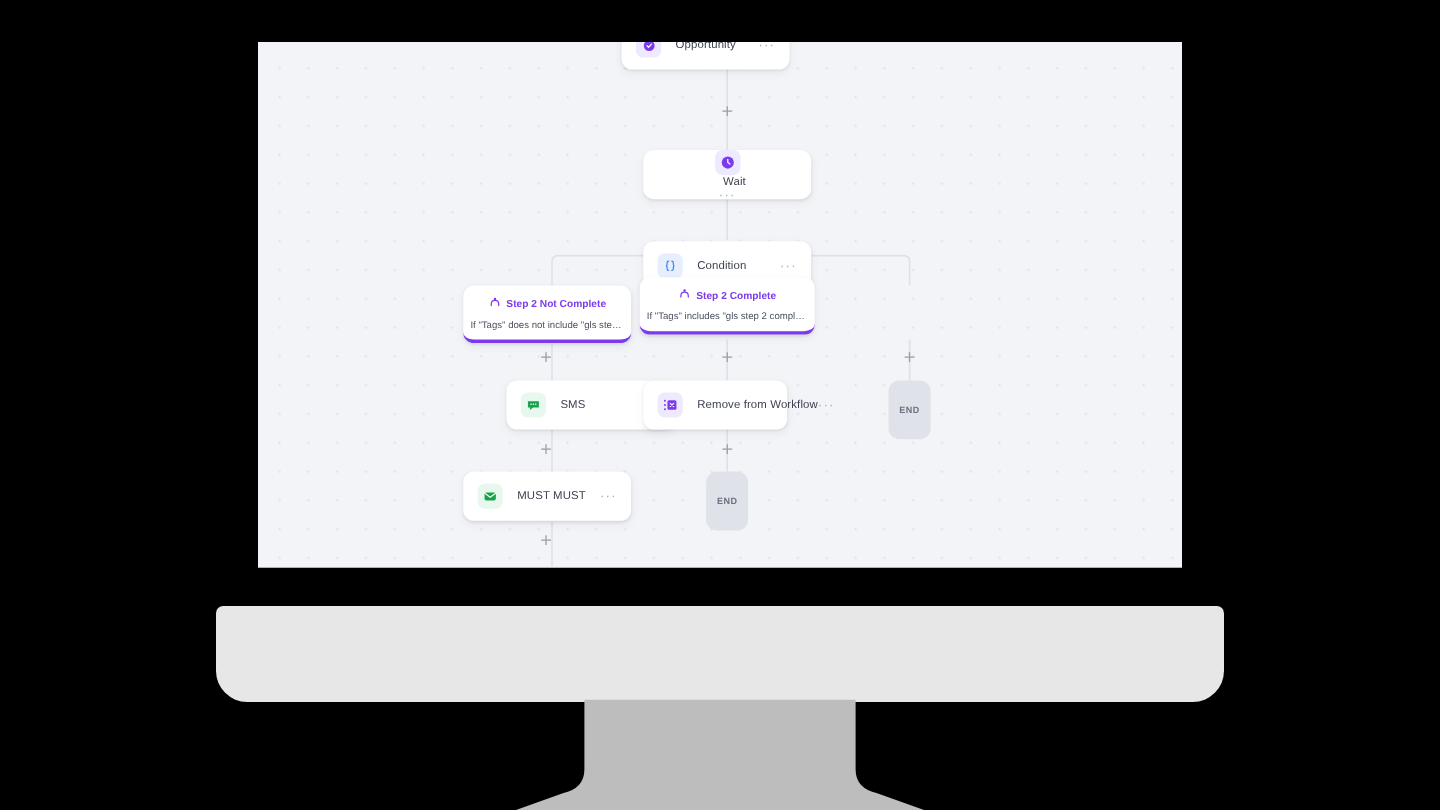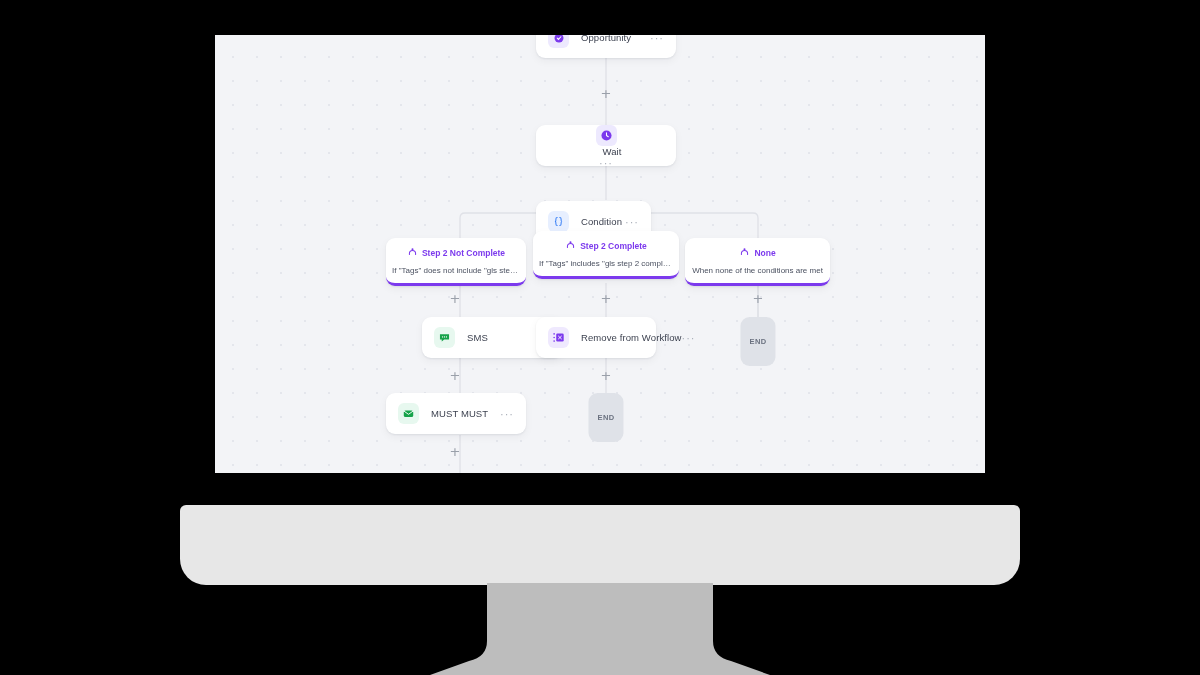--- a/index.html
+++ b/index.html
@@ -176,21 +176,21 @@
 
       <span class="plus" style="left:391px; top:58px;">+</span>
       <span class="plus" style="left:391px; top:113px;">+</span>
       <span class="plus" style="left:240px; top:263px;">+</span>
       <span class="plus" style="left:391px; top:263px;">+</span>
       <span class="plus" style="left:543px; top:263px;">+</span>
       <span class="plus" style="left:240px; top:340px;">+</span>
       <span class="plus" style="left:240px; top:416px;">+</span>
       <span class="plus" style="left:391px; top:340px;">+</span>
 
-      <div class="node" style="left:321px; top:-18px; width:140px; height:41px;align-items:center;">
+      <div class="node" style="left:303px; top:-18px; width:140px; height:41px;align-items:center;">
         <span class="ico ico-purple">
           <svg width="12" height="12" viewBox="0 0 16 16">
             <circle cx="8" cy="8" r="6" fill="#7c3aed"></circle>
             <path d="M5.6 8.2l1.7 1.7 3.2-3.6" stroke="#fff" stroke-width="1.4" fill="none" stroke-linecap="round"></path>
           </svg>
         </span>
         <span class="label">Opportunity</span>
         <span class="dots">···</span>
       </div>
 
@@ -198,21 +198,21 @@
         <span class="ico ico-purple">
           <svg width="13" height="13" viewBox="0 0 16 16">
             <circle cx="8" cy="8" r="6.2" fill="#7c3aed"></circle>
             <path d="M8 4.6V8l2.2 1.5" stroke="#fff" stroke-width="1.3" fill="none" stroke-linecap="round" stroke-linejoin="round"></path>
           </svg>
         </span>
         <span class="label">Wait</span>
         <span class="dots">···</span>
       </div>
 
-      <div class="node" style="left:321px; top:166px; width:115px; height:41px;">
+      <div class="node" style="left:321px; top:166px; width:140px; height:41px;">
         <span class="ico ico-blue">
           <svg width="13" height="13" viewBox="0 0 16 16">
             <path d="M6.4 3.2c-1.3 0-1.6.7-1.6 1.7v1.6c0 .9-.5 1.5-1.2 1.5.7 0 1.2.6 1.2 1.5v1.6c0 1 .3 1.7 1.6 1.7" stroke="#3b82f6" stroke-width="1.25" fill="none" stroke-linecap="round"></path>
             <path d="M9.6 3.2c1.3 0 1.6.7 1.6 1.7v1.6c0 .9.5 1.5 1.2 1.5-.7 0-1.2.6-1.2 1.5v1.6c0 1-.3 1.7-1.6 1.7" stroke="#3b82f6" stroke-width="1.25" fill="none" stroke-linecap="round"></path>
           </svg>
         </span>
         <span class="label">Condition</span>
         <span class="dots">···</span>
       </div>
 
@@ -235,32 +235,20 @@
             <svg width="11" height="11" viewBox="0 0 16 16">
               <path d="M3.5 12.5V11c0-2.6 1.8-4.6 4.5-4.6s4.5 2 4.5 4.6v1.5" stroke="#7c3aed" stroke-width="1.5" fill="none" stroke-linecap="round"></path>
               <circle cx="8" cy="4.6" r="1.5" fill="#7c3aed"></circle>
             </svg>
           </span>
           <span>Step 2 Complete</span>
         </div>
         <div class="bd">If "Tags" includes "gls step 2 complete"</div>
       </div>
 
-      <div class="branch" style="left:470px; top:203px; width:145px;">
-        <div class="bt">
-          <span>
-            <svg width="11" height="11" viewBox="0 0 16 16">
-              <path d="M3.5 12.5V11c0-2.6 1.8-4.6 4.5-4.6s4.5 2 4.5 4.6v1.5" stroke="#7c3aed" stroke-width="1.5" fill="none" stroke-linecap="round"></path>
-              <circle cx="8" cy="4.6" r="1.5" fill="#7c3aed"></circle>
-            </svg>
-          </span>
-          <span>None</span>
-        </div>
-        <div class="bd">When none of the conditions are met</div>
-      </div>
 
       <div class="node" style="left:171px; top:282px; width:140px; height:41px;margin-left:36px;">
         <span class="ico ico-green">
           <svg width="13" height="13" viewBox="0 0 16 16">
             <path d="M2.4 4.1h11.2v6.4H7.6L4.6 13v-2.5H2.4z" fill="#16a34a"></path>
             <circle cx="5.6" cy="7.3" r=".78" fill="#fff"></circle>
             <circle cx="8" cy="7.3" r=".78" fill="#fff"></circle>
             <circle cx="10.4" cy="7.3" r=".78" fill="#fff"></circle>
           </svg>
         </span>

